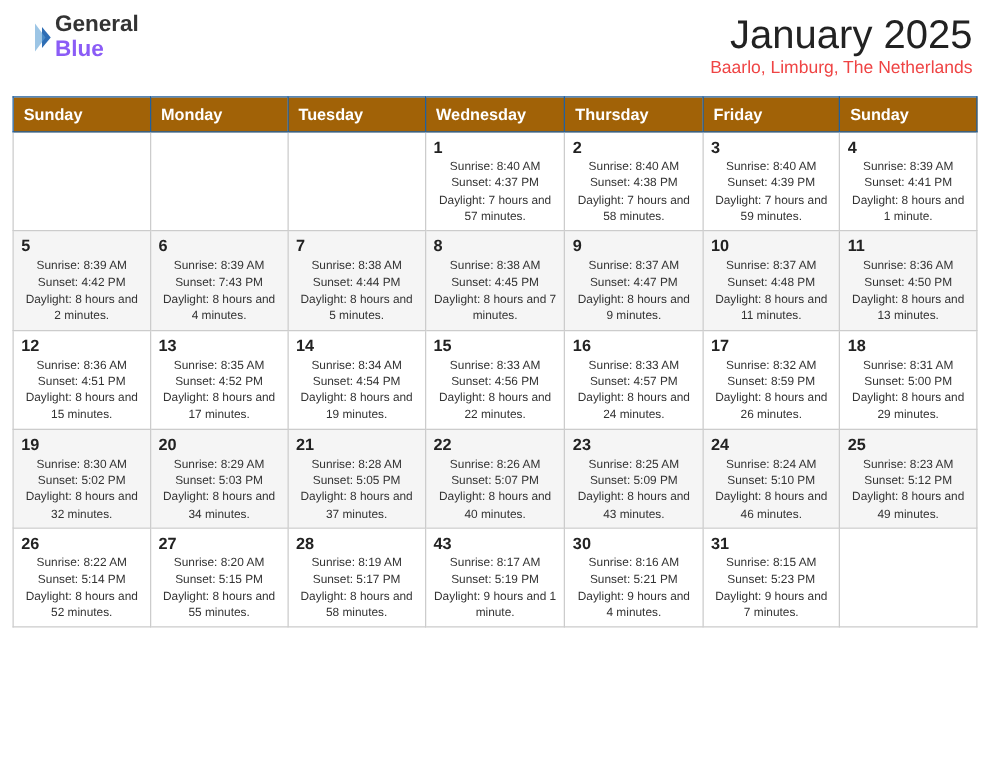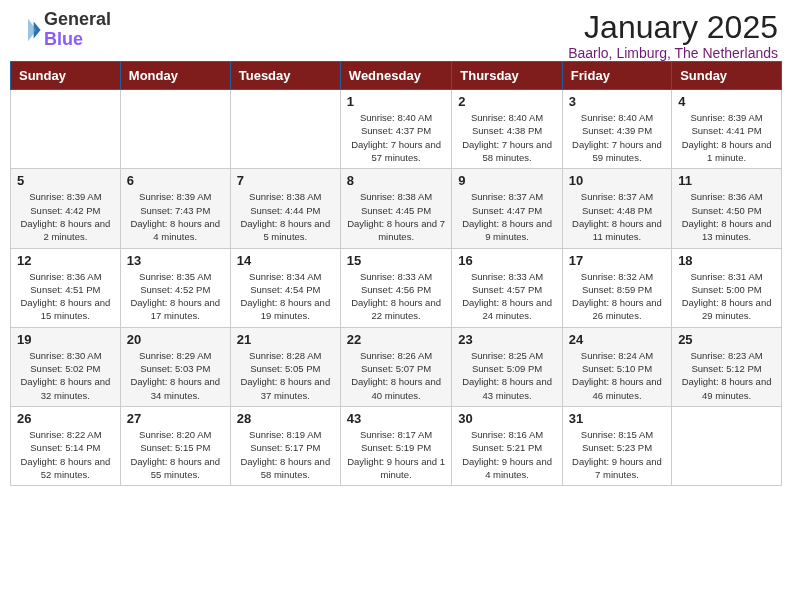--- a/index.html
+++ b/index.html
@@ -7,21 +7,21 @@
       font-family: Arial, sans-serif;
       background: #fff;
       width: 792px;
       min-height: 612px;
       padding: 10px;
     }
     .header {
       display: flex;
       align-items: flex-start;
       justify-content: space-between;
-      margin-bottom: 0;
+      margin-bottom: 16px;
       padding: 0 4px;
     }
     .logo {
       display: flex;
       align-items: center;
       gap: 2px;
     }
     .logo-text {
       font-size: 18px;
       font-weight: bold;
@@ -37,29 +37,29 @@
       text-align: right;
     }
     .main-title {
       font-size: 32px;
       font-weight: normal;
       color: #222;
       line-height: 1.1;
     }
     .subtitle {
       font-size: 14px;
-      color: #701a75;
+      color: #ef4444;
     }
     .calendar {
       width: 100%;
       border-collapse: collapse;
       border: 1px solid #ccc;
     }
     .calendar thead tr th {
-      background-color: #7f1d1d;
+      background-color: #a16207;
       color: #fff;
       font-size: 13px;
       font-weight: bold;
       text-align: left;
       padding: 6px 8px;
       border: 1px solid #2060a0;
     }
     .calendar tbody tr td {
       vertical-align: top;
       border: 1px solid #ccc;

